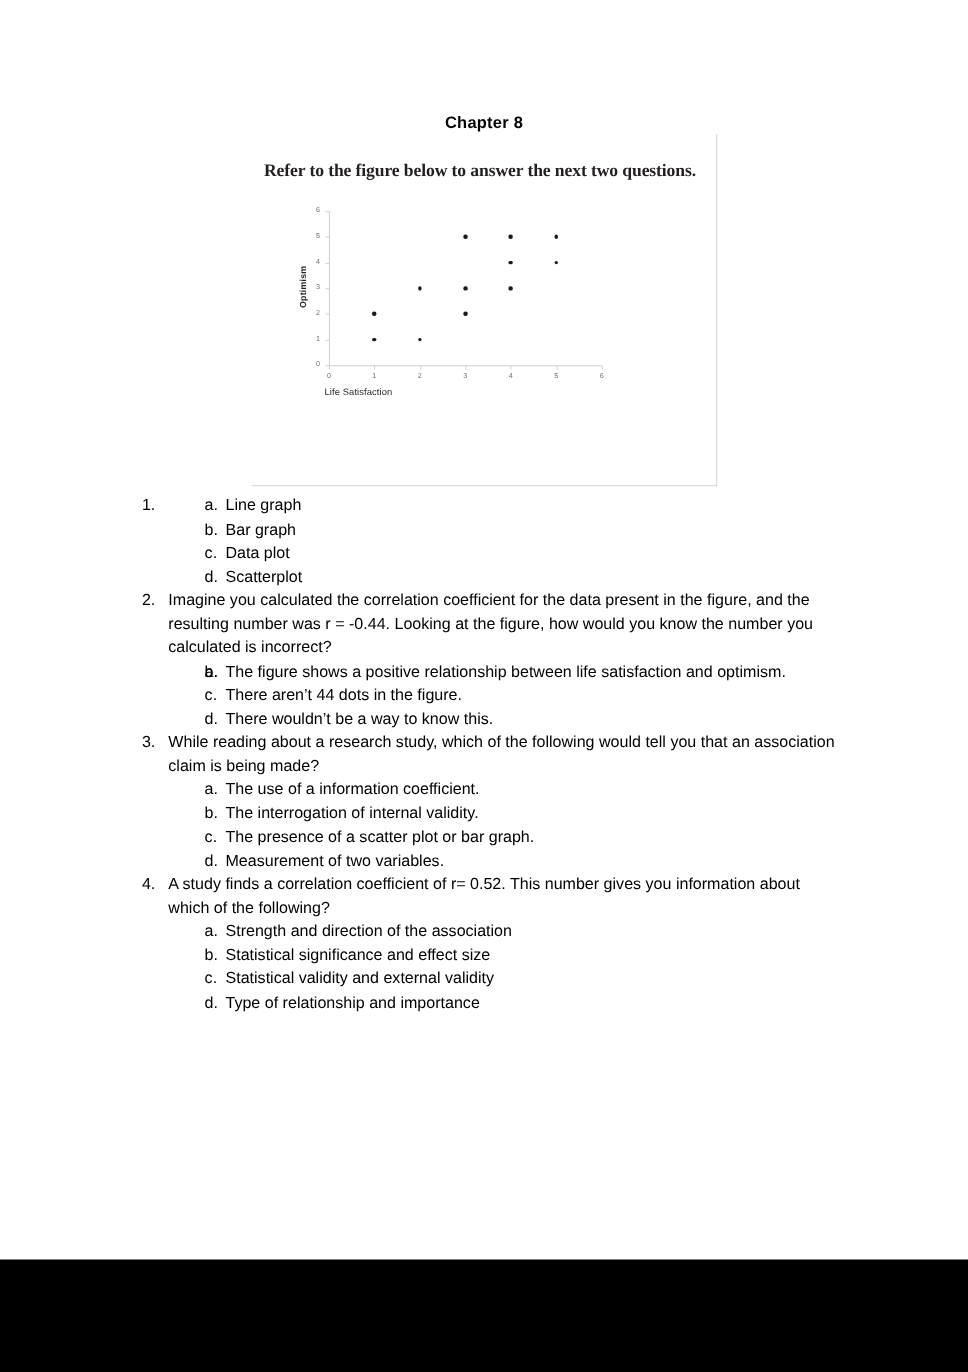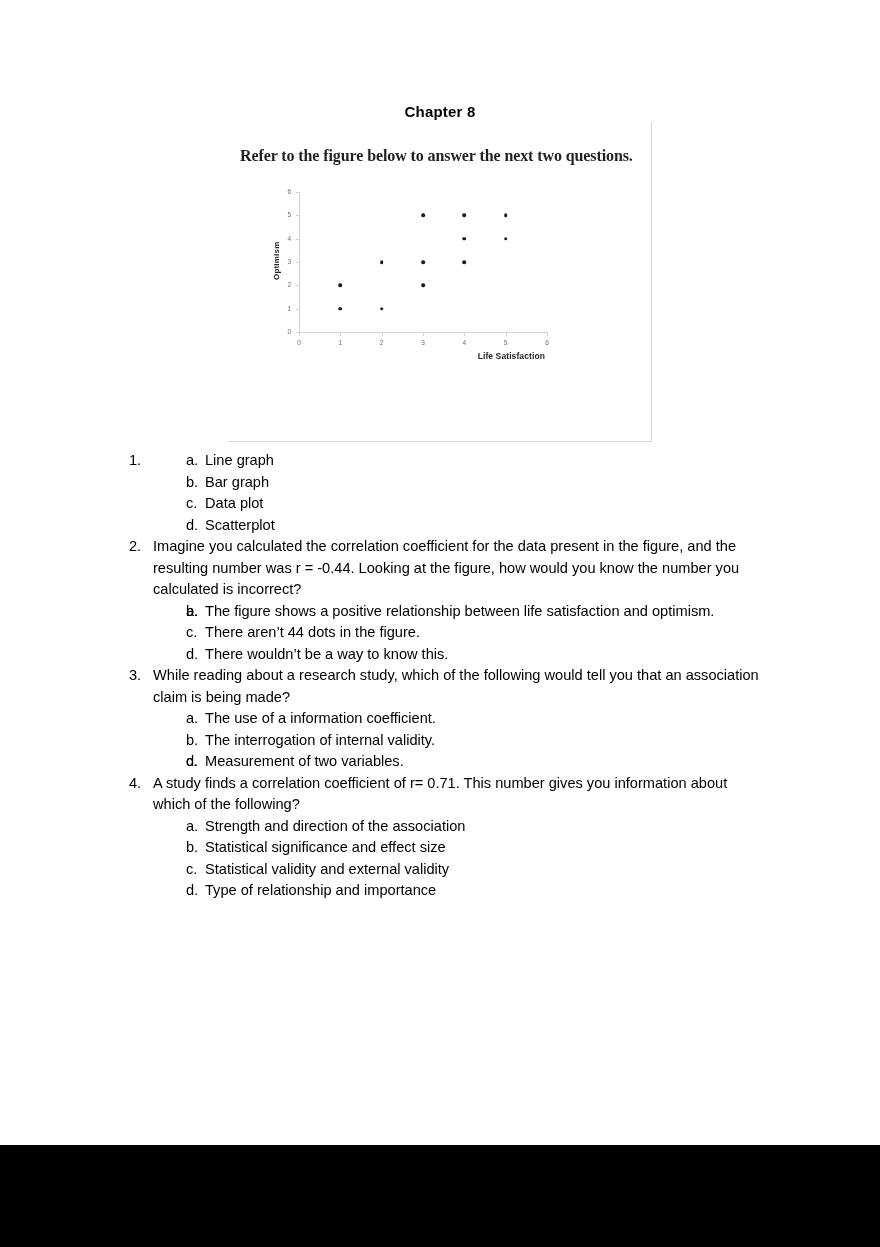--- a/index.html
+++ b/index.html
@@ -76,23 +76,23 @@
     color: #231f20;
     writing-mode: vertical-rl;
     transform: rotate(180deg);
     letter-spacing: 0.2px;
   }
   .x-axis-title {
     position: absolute;
     left: 20px;
     top: 161px;
     width: 250px;
-    text-align: right;
+    text-align: left;
     font-size: 8.5px;
-    font-weight: bold;
+    font-weight: normal;
     color: #231f20;
     letter-spacing: 0.1px;
   }
   .plot-area {
     position: absolute;
     left: 24px;
     top: 2px;
     width: 248px;
     height: 140px;
   }
@@ -285,24 +285,24 @@
       <ul class="opt-list">
         <li class="opt-item"><span class="opt-letter">a.</span></li>
         <li class="opt-item"><span class="opt-letter">b.</span><span>The figure shows a positive relationship between life satisfaction and optimism.</span></li>
         <li class="opt-item"><span class="opt-letter">c.</span><span>There aren’t 44 dots in the figure.</span></li>
         <li class="opt-item"><span class="opt-letter">d.</span><span>There wouldn’t be a way to know this.</span></li>
       </ul>
       <div class="q-item"><span class="q-num">3.</span><span>While reading about a research study, which of the following would tell you that an association claim is being made?</span></div>
       <ul class="opt-list">
         <li class="opt-item"><span class="opt-letter">a.</span><span>The use of a information coefficient.</span></li>
         <li class="opt-item"><span class="opt-letter">b.</span><span>The interrogation of internal validity.</span></li>
-        <li class="opt-item"><span class="opt-letter">c.</span></li>
+        <li class="opt-item"><span class="opt-letter">c.</span><span>The presence of a scatter plot or bar graph.</span></li>
         <li class="opt-item"><span class="opt-letter">d.</span><span>Measurement of two variables.</span></li>
       </ul>
-      <div class="q-item"><span class="q-num">4.</span><span>A study finds a correlation coefficient of r= 0.71. This number gives you information about which of the following?</span></div>
+      <div class="q-item"><span class="q-num">4.</span><span>A study finds a correlation coefficient of r= 0.52. This number gives you information about which of the following?</span></div>
       <ul class="opt-list">
         <li class="opt-item"><span class="opt-letter">a.</span><span>Strength and direction of the association</span></li>
         <li class="opt-item"><span class="opt-letter">b.</span><span>Statistical significance and effect size</span></li>
         <li class="opt-item"><span class="opt-letter">c.</span><span>Statistical validity and external validity</span></li>
         <li class="opt-item"><span class="opt-letter">d.</span><span>Type of relationship and importance</span></li>
       </ul>
     </div>
 
   <div class="bottom-band"></div>
 </div>

